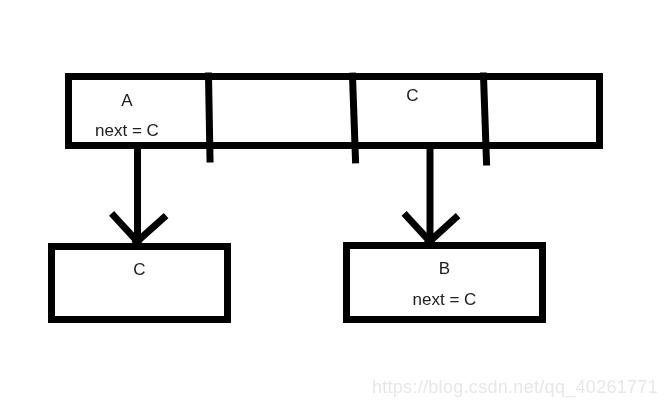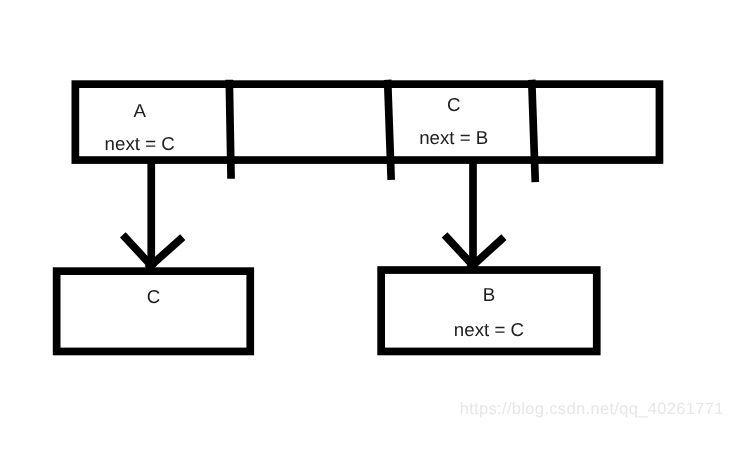--- a/index.html
+++ b/index.html
@@ -79,23 +79,23 @@
   .cell-label-3 { left: 490px; top: 90px; width: 110px; }
   .node-line {
     color: var(--text);
     font-size: 17px;
     line-height: 21px;
     white-space: nowrap;
   }
   .watermark {
     position: absolute;
     right: 6px;
-    bottom: 31px;
+    bottom: 13px;
     color: var(--watermark);
-    font-size: 15px;
+    font-size: 18px;
     letter-spacing: 0.3px;
     white-space: nowrap;
     user-select: none;
   }
 </style>
 </head>
 <body>
 
 <div class="canvas">
 
@@ -125,21 +125,20 @@
     <div class="node-line">next = C</div>
   </div>
 
   <div class="cell-label cell-label-1">
     <div class="node-line"></div>
     <div class="node-line"></div>
   </div>
 
   <div class="cell-label cell-label-c">
     <div class="node-line">C</div>
-    <div class="node-line">next = B</div>
   </div>
 
   <div class="cell-label cell-label-3">
     <div class="node-line"></div>
     <div class="node-line"></div>
   </div>
 
   <div class="box node-box node-box-c">
     <div class="node-line">C</div>
   </div>

